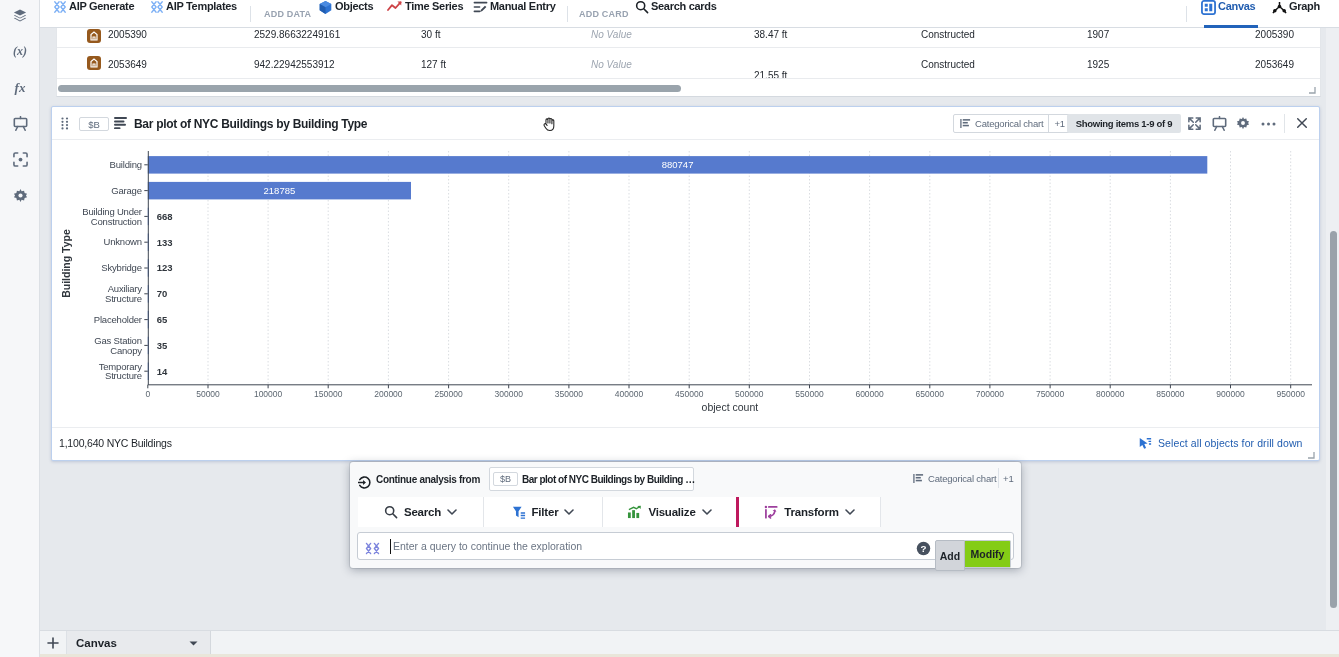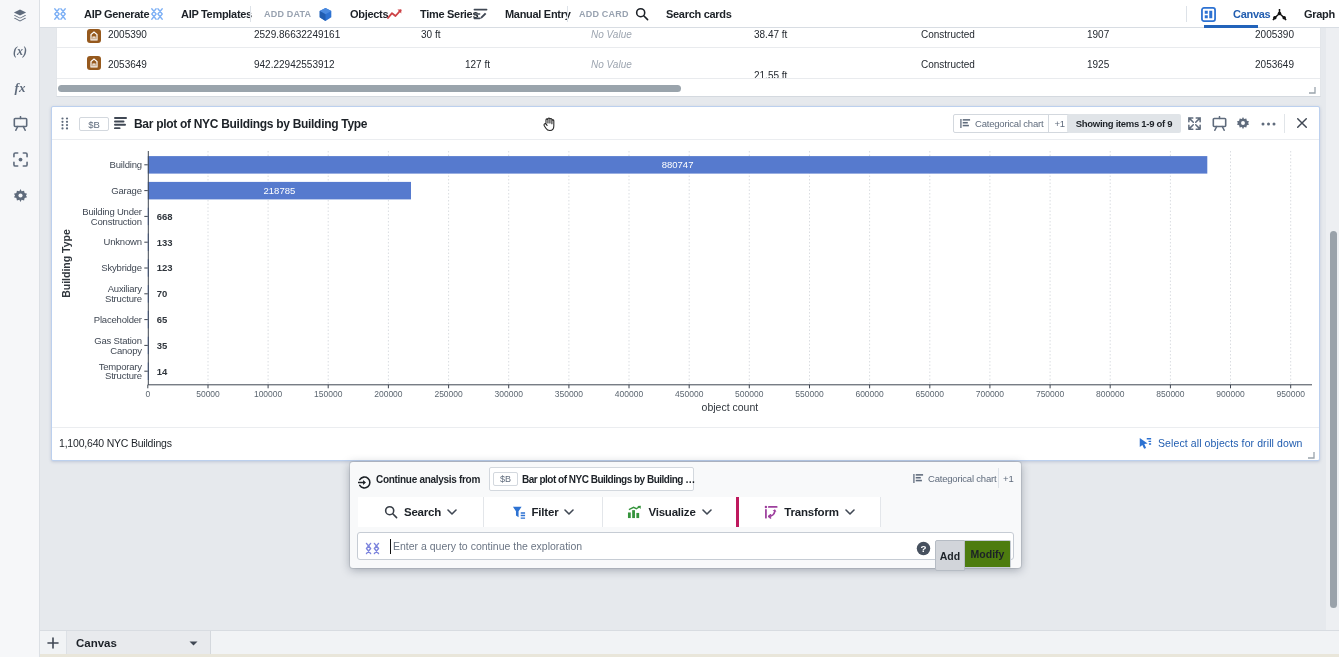--- a/index.html
+++ b/index.html
@@ -6,21 +6,21 @@
   html,body { width:1339px; height:657px; overflow:hidden; }
   body { font-family:"Liberation Sans", sans-serif; background:#e6e9ed; position:relative; }
   .abs { position:absolute; }
 
   
   #sidebar { left:0; top:0; width:40px; height:657px; background:#f6f7f9; border-right:1px solid #dce0e5; z-index:30; }
   .sideicon { position:absolute; left:0; width:40px; text-align:center; color:#5f6b7c; }
 
   
   #toolbar { left:40px; top:0; width:1299px; height:28px; background:#ffffff; border-bottom:1px solid #d8dde3; z-index:25; }
-  .tbitem { position:absolute; top:0; height:28px; display:flex; align-items:center; gap:17px; font-size:11px; font-weight:600; color:#1c2127; white-space:nowrap; letter-spacing:-0.3px; }
+  .tbitem { position:absolute; top:0; height:28px; display:flex; gap:2px; font-size:11px; font-weight:600; color:#1c2127; white-space:nowrap; letter-spacing:-0.3px; }
   .tblabel { position:absolute; top:9px; font-size:9px; font-weight:700; color:#98a2b0; letter-spacing:0.2px; }
   .tbsep { position:absolute; top:6px; width:1px; height:16px; background:#dde2e8; }
 
   
   #tablecard { left:56px; top:28px; width:1265px; height:69px; background:#fff; border-bottom:1px solid #d4d9df; border-left:1px solid #e3e6ea; border-right:1px solid #e3e6ea; z-index:5; }
   .trow { position:absolute; left:0; width:100%; font-size:10px; color:#252a31; }
   .tdiv { position:absolute; left:0; width:100%; height:1px; background:#e9ebee; }
   .novalue { font-style:italic; color:#9da5b0; }
   .bicon { position:absolute; width:14px; height:14px; background:#96591d; border-radius:3px; }
   .bicon svg { position:absolute; left:2px; top:2px; }
@@ -66,21 +66,21 @@
   <div class="tdiv" style="top:19px;"></div>
   <div class="trow" style="top:31px;">
     <span class="bicon" style="left:30px; top:-3px;">
         <svg width="10" height="10" viewBox="0 0 10 10">
           <path d="M2 9 V3.5 L5 1 L8 3.5 V9 Z" fill="none" stroke="#fff" stroke-width="1.2"></path>
           <path d="M4 9 V6 H6 V9" fill="none" stroke="#fff" stroke-width="1.1"></path>
         </svg>
       </span>
     <span class="abs" style="left:51px; top:0px;">2053649</span>
     <span class="abs" style="left:197px; top:0px;">942.22942553912</span>
-    <span class="abs" style="left:364px; top:0px;margin-left:44px;">127 ft</span>
+    <span class="abs" style="left:364px; top:0px;">127 ft</span>
     <span class="abs novalue" style="left:534px; top:0px;">No Value</span>
     <span class="abs" style="left:697px; top:11px;">21.55 ft</span>
     <span class="abs" style="left:864px; top:0px;">Constructed</span>
     <span class="abs" style="left:1030px; top:0px;">1925</span>
     <span class="abs" style="left:1197px; top:0px; width:40px; text-align:right;">2053649</span>
   </div>
   <div class="tdiv" style="top:50px;"></div>
   <div id="hscroll"></div>
   <svg class="abs" style="left:1251px; top:58px;" width="8" height="8" viewBox="0 0 8 8">
       <path d="M7 1 V7 H1" fill="none" stroke="#9aa4ac" stroke-width="1.3"></path>
@@ -355,21 +355,21 @@
   <svg class="abs" style="left:15px; top:80px;" width="15" height="13" viewBox="0 0 16 14">
       <path d="M1.5 1.5 L6 7 L1.5 12.5 M6 1.5 L1.5 7 L6 12.5 M10 1.5 L14.5 7 L10 12.5 M14.5 1.5 L10 7 L14.5 12.5" fill="none" stroke="#7c84dd" stroke-width="1.5" stroke-linecap="round" stroke-linejoin="round"></path>
     </svg>
   <span class="abs" style="left:40px; top:77px; width:1px; height:15px; background:#111;"></span>
   <span class="abs" style="left:43px; top:78px; font-size:10.5px; letter-spacing:0px; color:#6b7584;">Enter a query to continue the exploration</span>
   <svg class="abs" style="left:566px; top:79px;" width="15" height="15" viewBox="0 0 16 16">
       <circle cx="8" cy="8" r="7.2" fill="#47515f"></circle>
       <text x="8" y="11.6" text-anchor="middle" font-size="10.5" font-weight="bold" fill="#fff" font-family="Liberation Sans">?</text>
     </svg>
   <span class="abs" style="left:585px; top:78px; width:30px; height:31px; background:#d2d5da; border:1px solid #b6bcc4; border-radius:2px 0 0 2px; display:inline-flex; align-items:center; justify-content:center; font-size:10.5px; font-weight:600; color:#1c2127;">Add</span>
-  <span class="abs" style="left:615px; top:78px; width:46px; height:28px; background:#4d7c0f; border:1px solid #c6ccd4; border-left:none; border-radius:0 2px 2px 0; display:inline-flex; align-items:center; justify-content:center; font-size:10.5px; font-weight:600; color:#1c2127;">Modify</span>
+  <span class="abs" style="left:615px; top:78px; width:46px; height:28px; background:#84cc16; border:1px solid #c6ccd4; border-left:none; border-radius:0 2px 2px 0; display:inline-flex; align-items:center; justify-content:center; font-size:10.5px; font-weight:600; color:#1c2127;">Modify</span>
 </div>
 
 <div id="toolbar" class="abs">
   <div class="tbitem" style="left:13px;">
     <svg width="14" height="14" viewBox="0 0 16 16">
         <path d="M2 2 L7 8 L2 14 M7 2 L2 8 L7 14 M9 2 L14 8 L9 14 M14 2 L9 8 L14 14" fill="none" stroke="#7db0f5" stroke-width="1.5" stroke-linecap="round" stroke-linejoin="round"></path>
       </svg>
     <span>AIP Generate</span>
   </div>
   <div class="tbitem" style="left:110px;">

